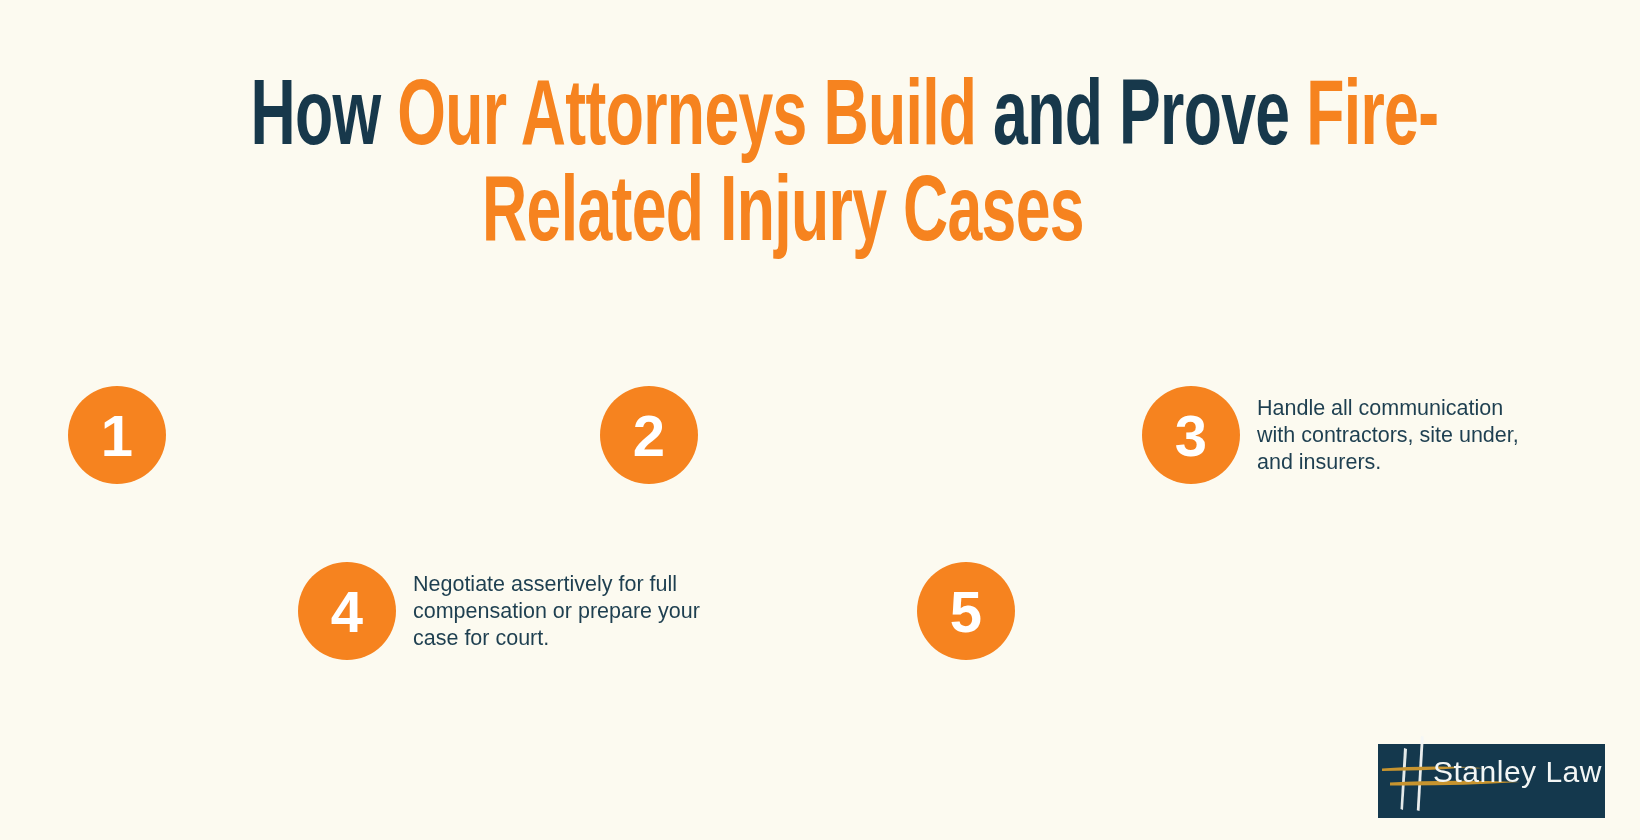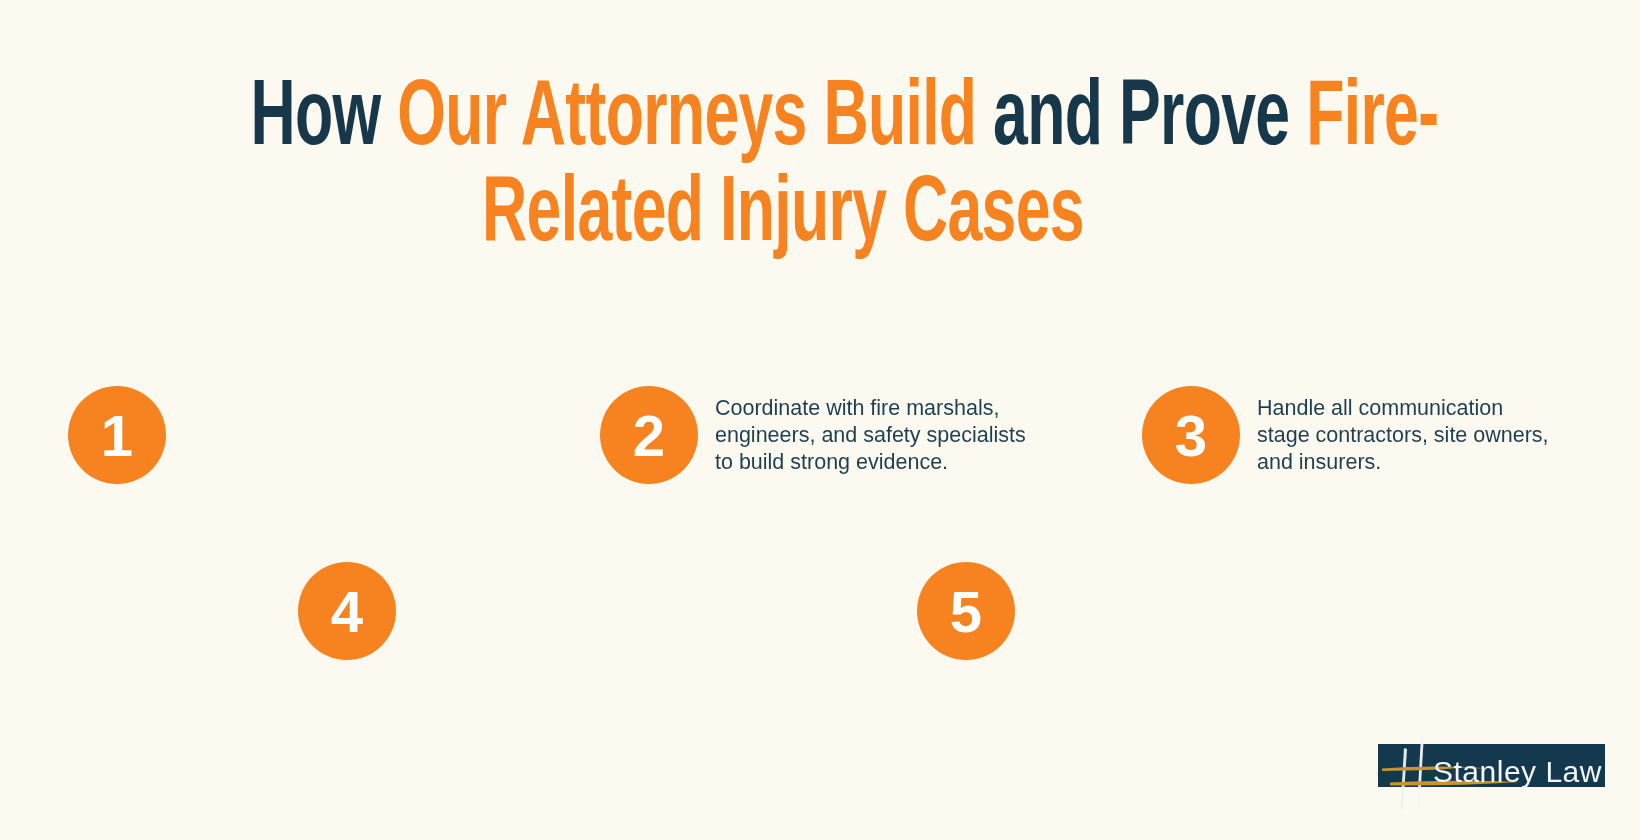--- a/index.html
+++ b/index.html
@@ -54,21 +54,21 @@
   }
   .step-text{
     color:var(--body_text);
     font-size:21.5px;
     line-height:27px;
     white-space:pre-line;
   }
   
   .logo{
     position:absolute;left:1378px;top:744px;
-    width:227px;height:43px;
+    width:227px;height:74px;
     background:var(--logo_navy);
     display:flex;align-items:center;
   }
   .logo-mark{
     position:absolute;left:0;top:-10px;width:150px;height:78px;
     overflow:visible;
   }
   .logo-text{
     position:absolute;
     left:55px;top:11px;
@@ -87,34 +87,34 @@
     <div class="title-line"><span class="c-navy">How </span><span class="c-orange">Our Attorneys Build </span><span class="c-navy">and Prove </span><span class="c-orange">Fire-</span></div>
     <div class="title-line"><span class="c-orange">Related Injury Cases</span></div>
   </div>
 
   <div class="step" style="left:68px;top:386px;">
     <div class="step-circle">1</div>
   </div>
 
   <div class="step" style="left:600px;top:386px;">
     <div class="step-circle">2</div>
-    <div class="step-text">Coordinate with fire marshals,
-engineers, and safety specialists
-to build strong evidence.</div>
   </div>
 
   <div class="step" style="left:1142px;top:386px;">
     <div class="step-circle">3</div>
     <div class="step-text">Handle all communication
-stage contractors, site owners,
+with contractors, site under,
 and insurers.</div>
   </div>
 
   <div class="step" style="left:298px;top:562px;">
     <div class="step-circle">4</div>
+    <div class="step-text">Negotiate assertively for full
+compensation or prepare your
+case for court.</div>
   </div>
 
   <div class="step" style="left:917px;top:562px;">
     <div class="step-circle">5</div>
   </div>
 
   <div class="logo">
     <svg class="logo-mark" viewBox="0 0 150 78" xmlns="http://www.w3.org/2000/svg">
 
       <path d="M26 14 L29 15 L25 76 L22.5 75 Z" fill="#EDF2F1" opacity="0.95"></path>

